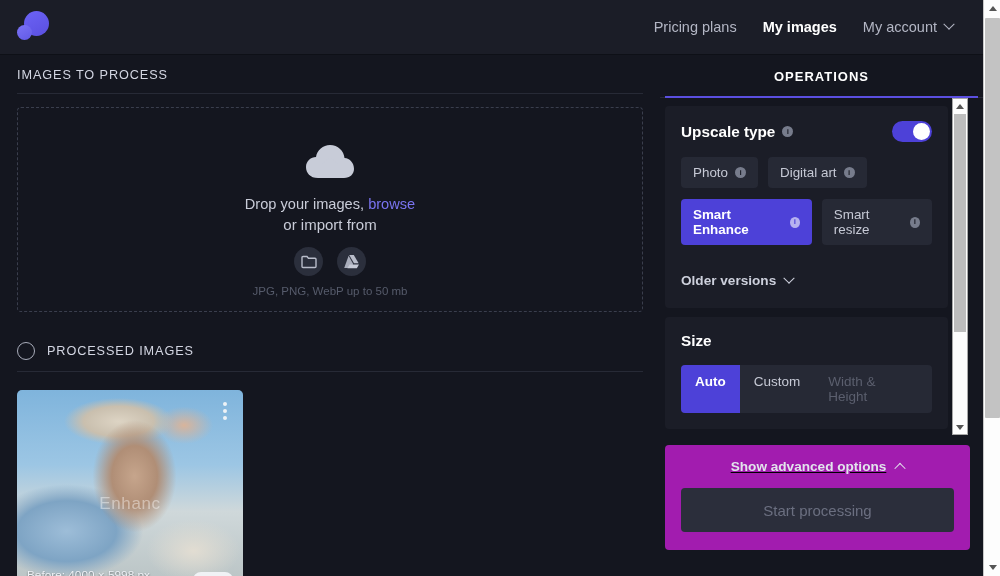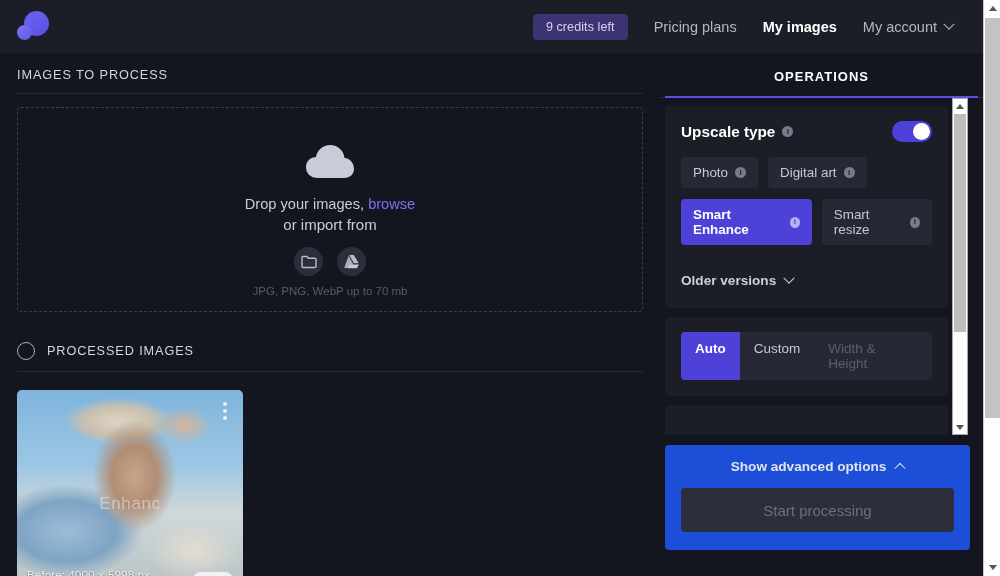--- a/index.html
+++ b/index.html
@@ -342,23 +342,24 @@
   .inner-scrollbar .isb-thumb {
     position: absolute; top: 15px; left: 1px;
     width: 12px; height: 218px;
     background: #bdbdbd;
   }
 
   
   .action-card {
     margin: 10px 0 0 5px;
     width: 305px;
-    background: #1d4ed8;
+    background: #a21caf;
     border-radius: 4px;
     padding: 14px 16px 18px 16px;
+    text-decoration: underline;
   }
   .adv-row {
     display: flex; align-items: center; justify-content: center;
     gap: 10px;
     color: #e2e4ec;
     font-size: 13.6px;
     font-weight: bold;
     margin-bottom: 14px;
   }
   .start-btn {
@@ -377,21 +378,20 @@
 
 <div id="app">
 
   <div class="header">
     <div class="logo">
       <div class="big-dot"></div>
       <div class="small-dot"></div>
     </div>
 
     <div class="nav">
-      <div class="credits-badge">9 credits left</div>
       <div class="nav-link">Pricing plans</div>
       <div class="nav-link active">My images</div>
       <div class="nav-account">
         <span>My account</span>
         <span class="chev"></span>
       </div>
     </div>
   </div>
 
   <div class="body-row">
@@ -423,21 +423,21 @@
           </div>
           <div class="import-btn">
             <svg width="17" height="15" viewBox="0 0 17 15">
               <path d="M6.2 1 L10.8 1 L15.6 9.3 L11 9.3 Z" fill="#b9bdca"></path>
               <path d="M5.6 1.7 L10.2 9.9 L7.9 13.9 L1.2 13.9 Z" fill="#a9adbb"></path>
               <path d="M6.6 10.4 L16 10.4 L13.8 14.2 L4.4 14.2 Z" fill="#c6cad6"></path>
             </svg>
           </div>
         </div>
 
-        <div class="dz-note">JPG, PNG, WebP up to 70 mb</div>
+        <div class="dz-note">JPG, PNG, WebP up to 50 mb</div>
       </div>
 
       <div class="section-head processed-head">
         <div class="radio-circle"></div>
         <div class="section-title">PROCESSED IMAGES</div>
       </div>
 
       <div class="thumb-grid">
         <div class="thumb-card">
           <div class="thumb-photo"></div>
@@ -493,20 +493,23 @@
               </div>
             </div>
 
             <div class="older-versions">
               <span>Older versions</span>
               <span class="chev"></span>
             </div>
           </div>
 
           <div class="ops-card">
+            <div class="card-head">
+              <span class="card-title">Size</span>
+            </div>
             <div class="seg-group">
               <div class="seg active">Auto</div>
               <div class="seg">Custom</div>
               <div class="seg disabled">Width &amp; Height</div>
             </div>
           </div>
 
           <div class="ops-card clipped">
             
           </div>

